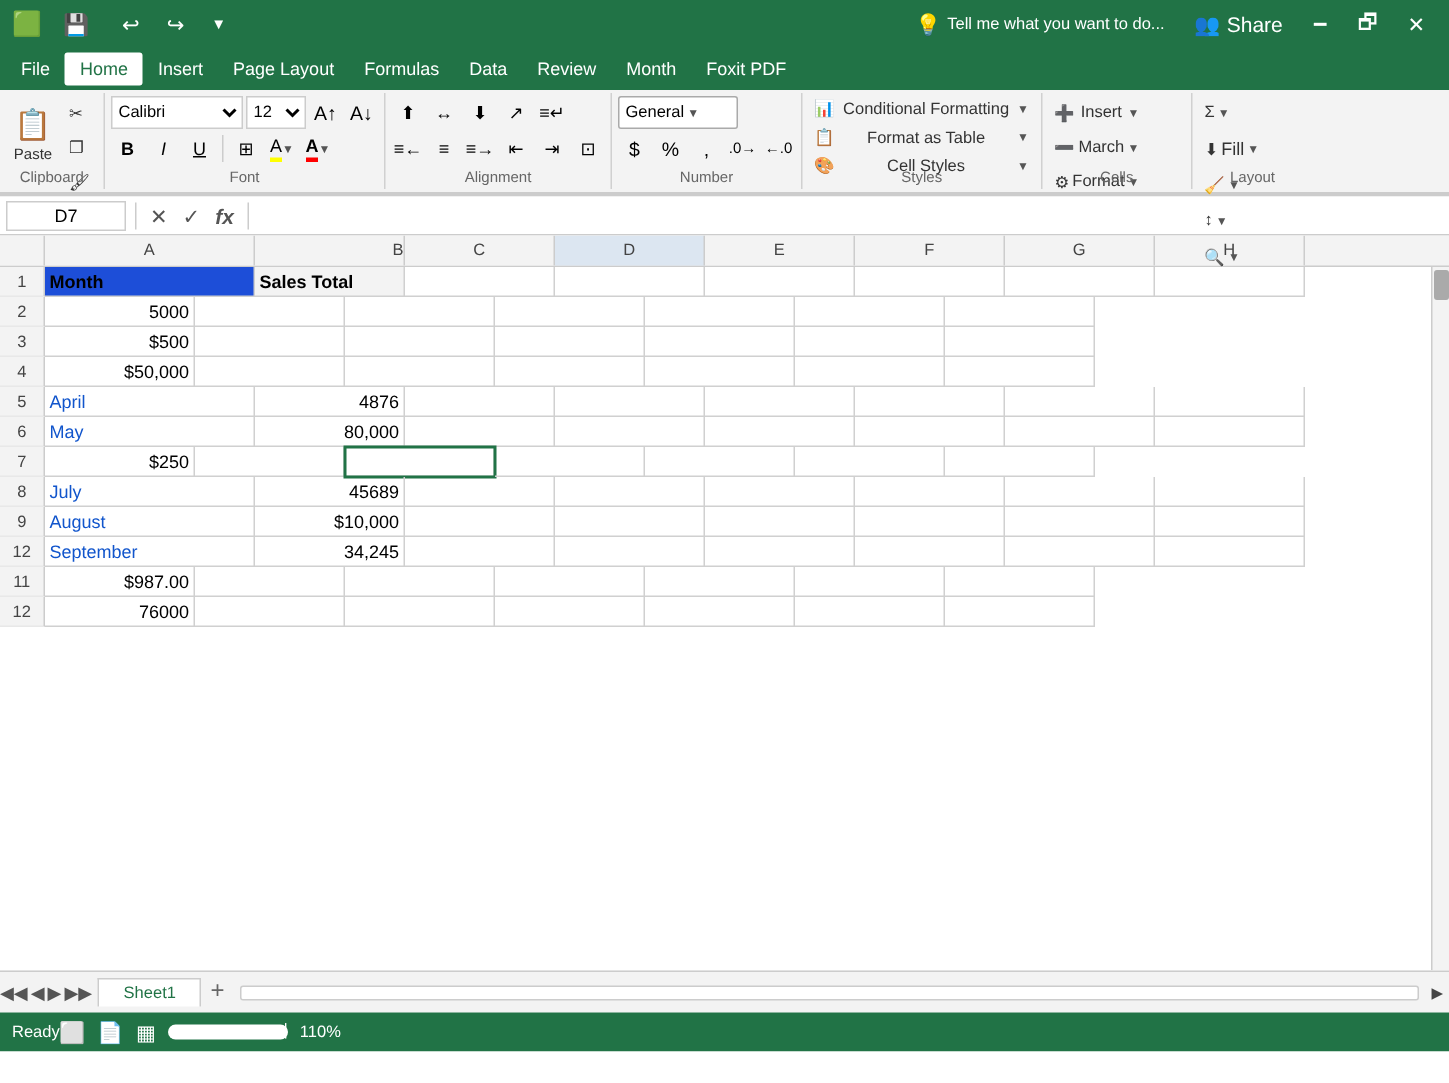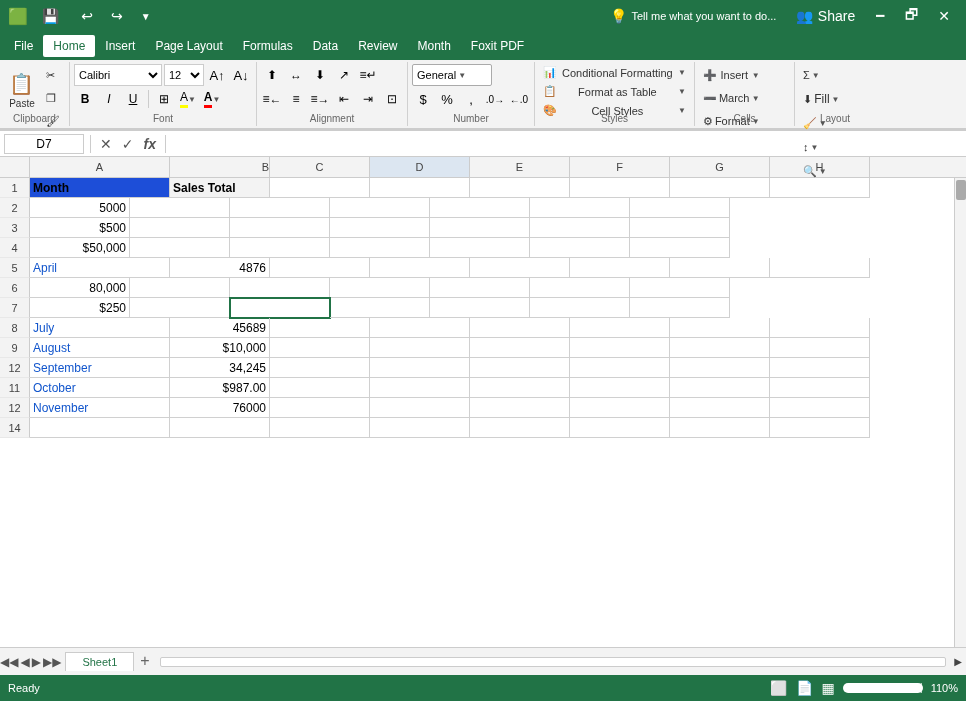--- a/index.html
+++ b/index.html
@@ -172,21 +172,21 @@
     }
 
     
     .status-bar {
       height: 26px;
       background: #217346;
       color: #fff;
       display: flex;
       align-items: center;
       padding: 0 8px;
-      justify-content: space-between;
+      justify-content: flex-start;
       font-size: 11px;
     }
     .status-bar-right { display: flex; align-items: center; gap: 8px; }
     .sheet-tab {
       background: #fff;
       border: 1px solid #ccc;
       border-bottom: none;
       padding: 3px 16px;
       font-size: 11px;
       cursor: pointer;
@@ -532,20 +532,21 @@
           <div class="cell cell-b">4876</div>
           <div class="cell cell-c"></div>
           <div class="cell cell-d"></div>
           <div class="cell cell-e"></div>
           <div class="cell cell-f"></div>
           <div class="cell cell-g"></div>
           <div class="cell cell-h"></div>
         </div>
         <div class="grid-row">
           <div class="row-num">6</div>
+          <div class="cell cell-a cell-month">May</div>
           <div class="cell cell-b">80,000</div>
           <div class="cell cell-c"></div>
           <div class="cell cell-d"></div>
           <div class="cell cell-e"></div>
           <div class="cell cell-f"></div>
           <div class="cell cell-g"></div>
           <div class="cell cell-h"></div>
         </div>
         <div class="grid-row">
           <div class="row-num">7</div>
@@ -585,44 +586,31 @@
           <div class="cell cell-b">34,245</div>
           <div class="cell cell-c"></div>
           <div class="cell cell-d"></div>
           <div class="cell cell-e"></div>
           <div class="cell cell-f"></div>
           <div class="cell cell-g"></div>
           <div class="cell cell-h"></div>
         </div>
         <div class="grid-row">
           <div class="row-num">11</div>
-          <div class="cell cell-a cell-month">October</div>
           <div class="cell cell-b">$987.00</div>
           <div class="cell cell-c"></div>
           <div class="cell cell-d"></div>
           <div class="cell cell-e"></div>
           <div class="cell cell-f"></div>
           <div class="cell cell-g"></div>
           <div class="cell cell-h"></div>
         </div>
         <div class="grid-row">
           <div class="row-num">12</div>
-          <div class="cell cell-a cell-month">November</div>
           <div class="cell cell-b">76000</div>
-          <div class="cell cell-c"></div>
-          <div class="cell cell-d"></div>
-          <div class="cell cell-e"></div>
-          <div class="cell cell-f"></div>
-          <div class="cell cell-g"></div>
-          <div class="cell cell-h"></div>
-        </div>
-        <div class="grid-row">
-          <div class="row-num">14</div>
-          <div class="cell cell-a"></div>
-          <div class="cell cell-b"></div>
           <div class="cell cell-c"></div>
           <div class="cell cell-d"></div>
           <div class="cell cell-e"></div>
           <div class="cell cell-f"></div>
           <div class="cell cell-g"></div>
           <div class="cell cell-h"></div>
         </div>
       </div>
     <div class="scrollbar-v">
       <div style="width:10px;height:20px;background:#aaa;border-radius:2px;margin-top:2px;"></div>

